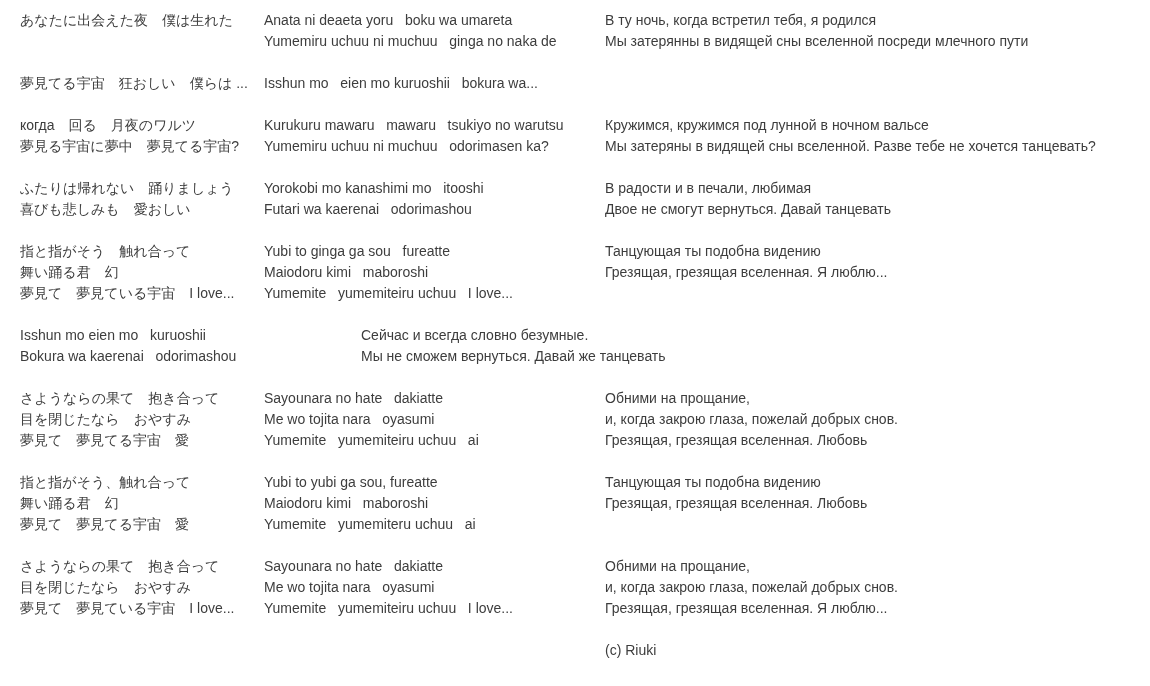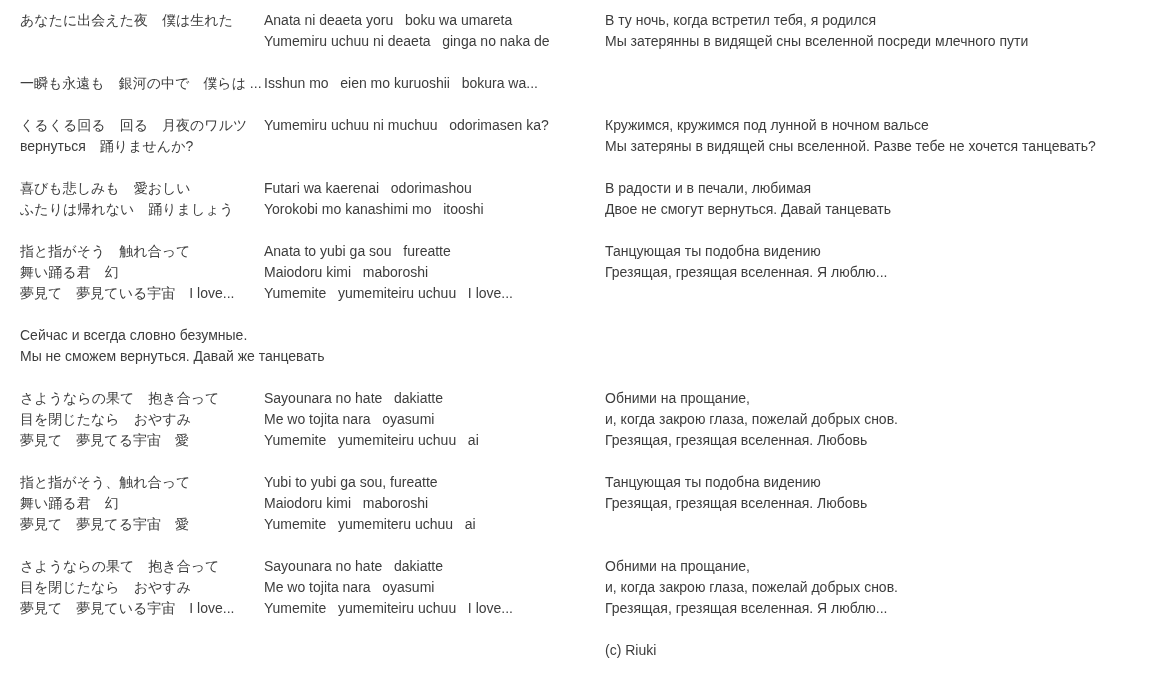--- a/index.html
+++ b/index.html
@@ -40,84 +40,89 @@
 <body>
 
 <div class="page">
 
   <div class="stanza">
     <div class="col col-ja">
       <div class="line">あなたに出会えた夜　僕は生れた</div>
     </div>
     <div class="col col-romaji">
       <div class="line">Anata ni deaeta yoru   boku wa umareta</div>
-      <div class="line">Yumemiru uchuu ni deaeta   ginga no naka de</div>
+      <div class="line">Yumemiru uchuu ni muchuu   ginga no naka de</div>
     </div>
     <div class="col col-ru">
       <div class="line">В ту ночь, когда встретил тебя, я родился</div>
       <div class="line">Мы затерянны в видящей сны вселенной посреди млечного пути</div>
     </div>
   </div>
 
   <div class="stanza">
     <div class="col col-ja">
-      <div class="line">一瞬も永遠も　銀河の中で　僕らは ...</div>
+      <div class="line">夢見てる宇宙　狂おしい　僕らは ...</div>
     </div>
     <div class="col col-romaji">
       <div class="line">Isshun mo   eien mo kuruoshii   bokura wa...</div>
     </div>
   </div>
 
   <div class="stanza">
     <div class="col col-ja">
-      <div class="line">くるくる回る　回る　月夜のワルツ</div>
-      <div class="line">вернуться　踊りませんか?</div>
+      <div class="line">когда　回る　月夜のワルツ</div>
+      <div class="line">夢見る宇宙に夢中　夢見てる宇宙?</div>
     </div>
     <div class="col col-romaji">
+      <div class="line">Kurukuru mawaru   mawaru   tsukiyo no warutsu</div>
       <div class="line">Yumemiru uchuu ni muchuu   odorimasen ka?</div>
     </div>
     <div class="col col-ru">
       <div class="line">Кружимся, кружимся под лунной в ночном вальсе</div>
       <div class="line">Мы затеряны в видящей сны вселенной. Разве тебе не хочется танцевать?</div>
     </div>
   </div>
 
   <div class="stanza">
     <div class="col col-ja">
+      <div class="line">ふたりは帰れない　踊りましょう</div>
       <div class="line">喜びも悲しみも　愛おしい</div>
-      <div class="line">ふたりは帰れない　踊りましょう</div>
     </div>
     <div class="col col-romaji">
+      <div class="line">Yorokobi mo kanashimi mo   itooshi</div>
       <div class="line">Futari wa kaerenai   odorimashou</div>
-      <div class="line">Yorokobi mo kanashimi mo   itooshi</div>
     </div>
     <div class="col col-ru">
       <div class="line">В радости и в печали, любимая</div>
       <div class="line">Двое не смогут вернуться. Давай танцевать</div>
     </div>
   </div>
 
   <div class="stanza">
     <div class="col col-ja">
       <div class="line">指と指がそう　触れ合って</div>
       <div class="line">舞い踊る君　幻</div>
       <div class="line">夢見て　夢見ている宇宙　I love...</div>
     </div>
     <div class="col col-romaji">
-      <div class="line">Anata to yubi ga sou   fureatte</div>
+      <div class="line">Yubi to ginga ga sou   fureatte</div>
       <div class="line">Maiodoru kimi   maboroshi</div>
       <div class="line">Yumemite   yumemiteiru uchuu   I love...</div>
     </div>
     <div class="col col-ru">
       <div class="line">Танцующая ты подобна видению</div>
       <div class="line">Грезящая, грезящая вселенная. Я люблю...</div>
     </div>
   </div>
 
   <div class="stanza">
+    <div class="col col-romaji">
+      <div class="line">Isshun mo eien mo   kuruoshii</div>
+      <div class="line">Bokura wa kaerenai   odorimashou</div>
+    </div>
     <div class="col col-ru">
       <div class="line">Сейчас и всегда словно безумные.</div>
       <div class="line">Мы не сможем вернуться. Давай же танцевать</div>
     </div>
   </div>
 
   <div class="stanza">
     <div class="col col-ja">
       <div class="line">さようならの果て　抱き合って</div>
       <div class="line">目を閉じたなら　おやすみ</div>

